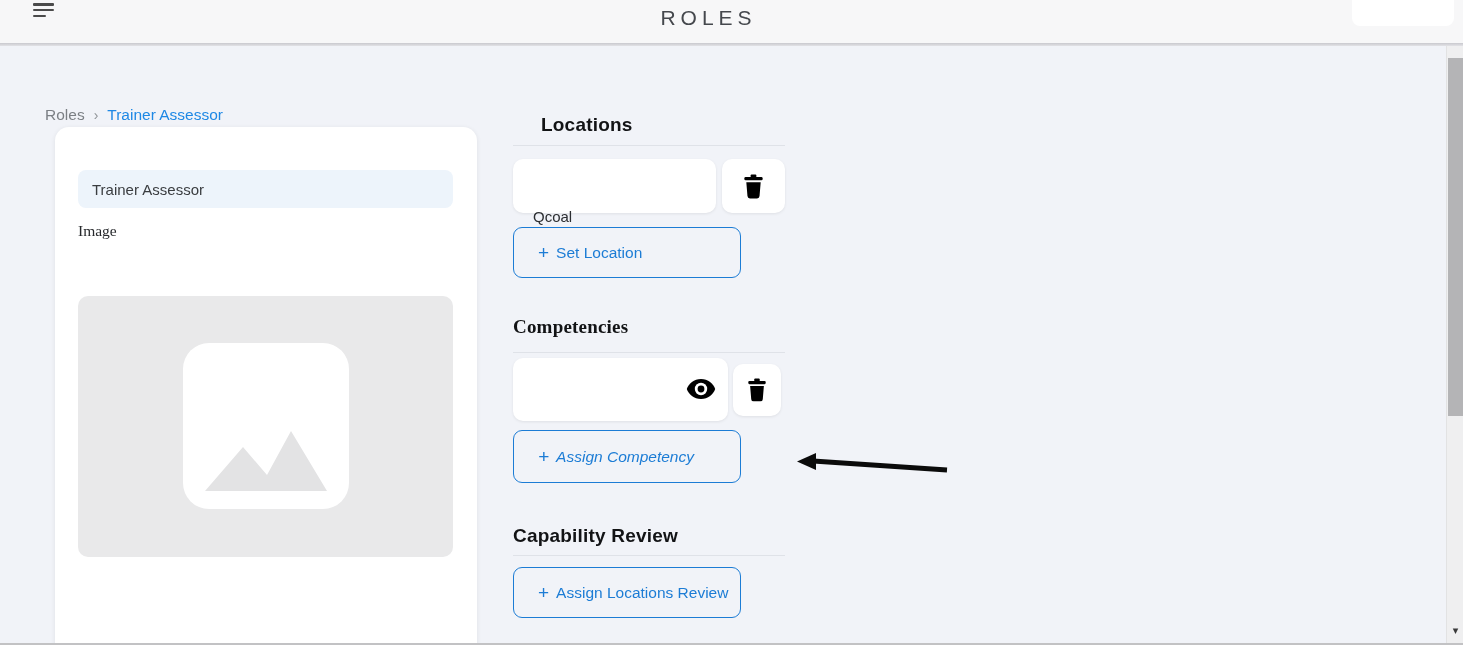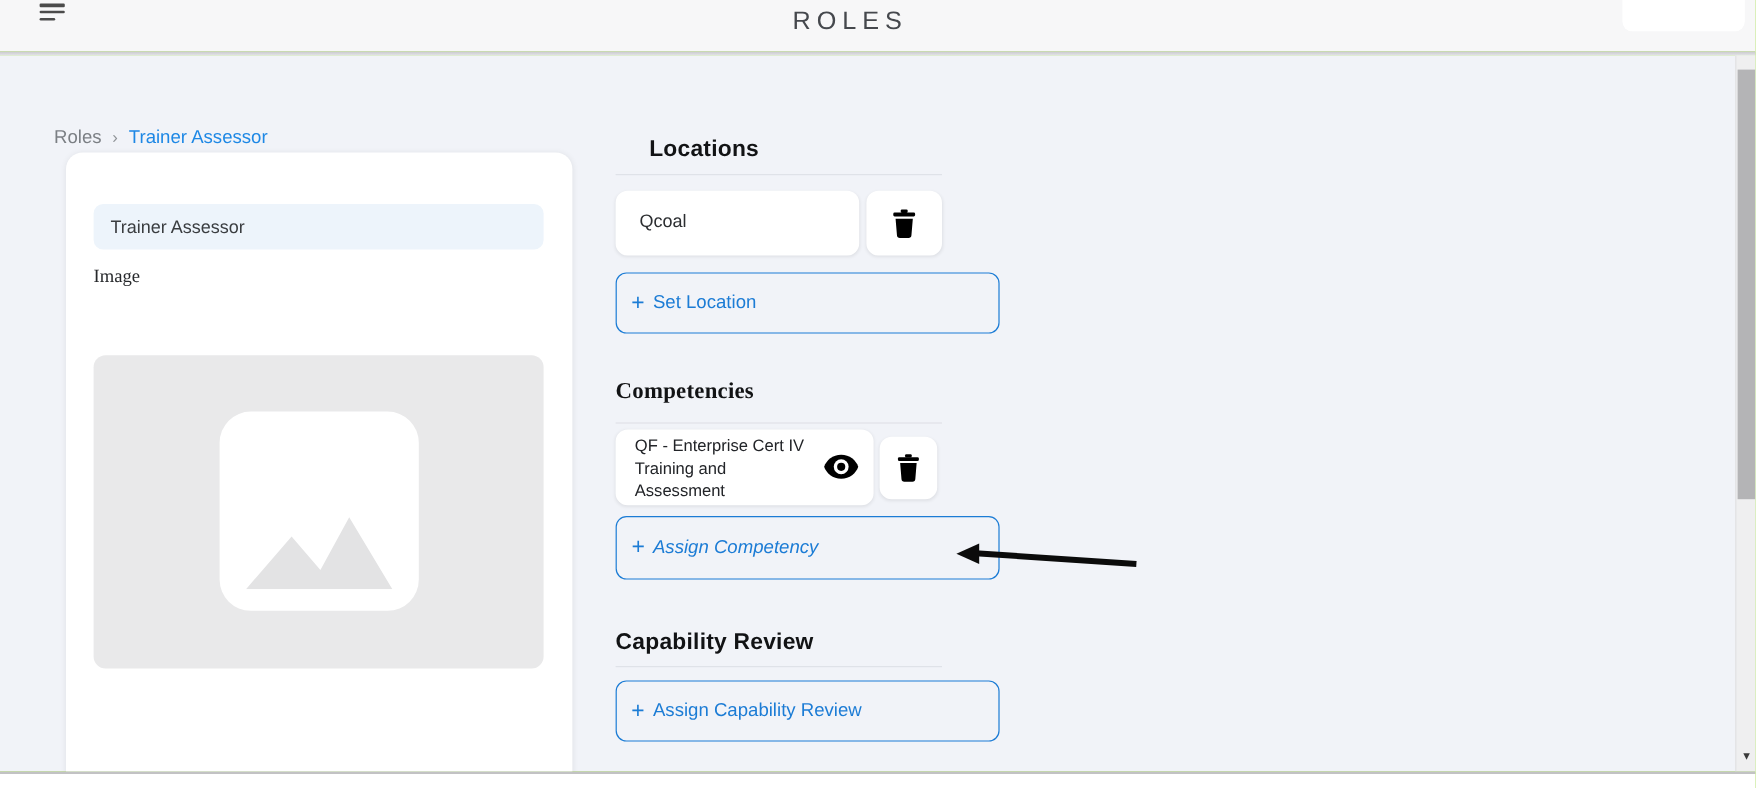--- a/index.html
+++ b/index.html
@@ -51,27 +51,27 @@
   .choose-btn { position:absolute; left:116px; top:446px; width:190px; height:39px; border:none;
     border-radius:20px; background:#0d79d2; color:#ffffff; font-size:15.5px; font-weight:700;
     font-family:"Liberation Sans", sans-serif; cursor:pointer; display:flex; align-items:center;
     justify-content:center; gap:9px; box-shadow:0 2px 4px rgba(0,0,0,0.18); }
 
   
   .section-heading { position:absolute; left:513px; font-size:19px; font-weight:700; color:#121315; letter-spacing:.2px; }
   .divider { position:absolute; left:513px; width:272px; height:1px; background:#dfe2e8; }
 
   .chip-card { position:absolute; background:#ffffff; border-radius:10px; box-shadow:0 1px 3px rgba(0,0,0,0.08); }
-  .chip-text { font-size:15px; color:#2c2e31; }
+  .chip-text { font-size:15px; color:#2c2e31;margin-top:32px; }
   .icon-btn { position:absolute; background:#ffffff; border:none; border-radius:10px;
     box-shadow:0 1px 3px rgba(0,0,0,0.08); cursor:pointer; display:flex; align-items:center; justify-content:center; }
 
-  .outline-btn { position:absolute; left:513px; width:320px; background:transparent;
+  .outline-btn { position:absolute; left:513px; width:228px; background:transparent;
     border:1.6px solid #1c7cd5; border-radius:9px; color:#1c7cd5; font-size:15.5px; font-weight:500;
-    font-family:"Liberation Sans", sans-serif; cursor:pointer; text-align:left; padding-left:12px; }
+    font-family:"Liberation Sans", sans-serif; cursor:pointer; text-align:left; padding-left:24px; }
   .outline-btn .plus { font-size:19px; font-weight:400; margin-right:7px; vertical-align:-1px; }
 
   .loc-heading { top:68px;margin-left:28px; }
   .loc-divider { top:99px; }
   .loc-chip { left:513px; top:113px; width:203px; height:54px; }
   .loc-chip span { position:absolute; left:20px; top:17px; }
   .loc-trash { left:722px; top:113px; width:63px; height:54px; }
   .set-location-btn { top:181px; height:51px; }
 
   .comp-heading { top:270px;font-family:Liberation Serif, serif; }
@@ -143,21 +143,20 @@
     </button>
 
     <button class="outline-btn set-location-btn">
       <span class="plus">+</span><span>Set Location</span>
     </button>
 
     <div class="section-heading comp-heading">Competencies</div>
     <div class="divider comp-divider"></div>
 
     <div class="chip-card comp-chip">
-      <div class="comp-name">QF - Enterprise Cert IV Training and Assessment</div>
       <span class="eye">
         <svg width="30" height="22" viewBox="0 0 30 22">
           <path d="M15 1 C8 1 2.6 5.6 0.8 11 C2.6 16.4 8 21 15 21 C22 21 27.4 16.4 29.2 11 C27.4 5.6 22 1 15 1 Z" fill="#000000"></path>
           <circle cx="15" cy="11" r="6.2" fill="#ffffff"></circle>
           <circle cx="15" cy="11" r="3.4" fill="#000000"></circle>
         </svg>
       </span>
     </div>
     <button class="icon-btn comp-trash">
       <svg width="22" height="24" viewBox="0 0 24 26">
@@ -173,21 +172,21 @@
 
     <svg class="arrow-annotation" width="160" height="30" viewBox="0 0 160 30">
       <line x1="18" y1="11" x2="152" y2="20" stroke="#0b0b0b" stroke-width="5"></line>
       <polygon points="2,11.5 21,3 21,20" fill="#0b0b0b"></polygon>
     </svg>
 
     <div class="section-heading cap-heading">Capability Review</div>
     <div class="divider cap-divider"></div>
 
     <button class="outline-btn assign-cap-btn">
-      <span class="plus">+</span><span>Assign Capability Review</span>
+      <span class="plus">+</span><span>Assign Locations Review</span>
     </button>
 
     <div class="scrollbar">
       <div class="scroll-thumb"></div>
       <div class="scroll-arrow">▾</div>
     </div>
   </div>
 
   <div class="frame-bottom"></div>
   <div class="bottom-white"></div>

